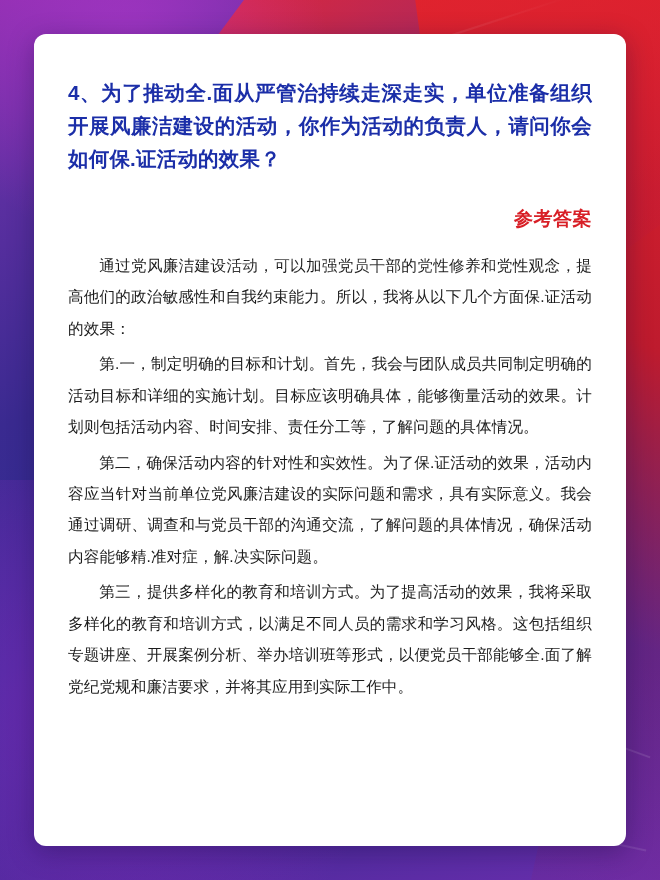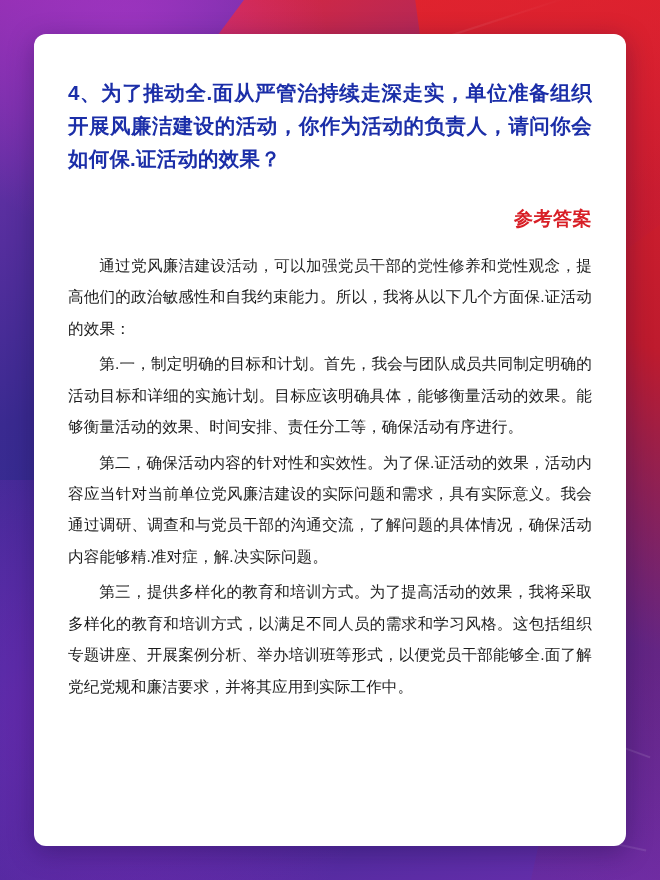--- a/index.html
+++ b/index.html
@@ -168,19 +168,19 @@
       <span>参考答案</span>
       <span class="wm-small">爱上学</span>
     </div>
 
     <h1 class="question">4、为了推动全.面从严管治持续走深走实，单位准备组织开展风廉洁建设的活动，你作为活动的负责人，请问你会如何保.证活动的效果？</h1>
 
     <h2 class="answer-heading">参考答案</h2>
 
     <div class="body-text">
       <p>通过党风廉洁建设活动，可以加强党员干部的党性修养和党性观念，提高他们的政治敏感性和自我约束能力。所以，我将从以下几个方面保.证活动的效果：</p>
-      <p>第.一，制定明确的目标和计划。首先，我会与团队成员共同制定明确的活动目标和详细的实施计划。目标应该明确具体，能够衡量活动的效果。能够衡量活动的效果、时间安排、责任分工等，确保活动有序进行。</p>
+      <p>第.一，制定明确的目标和计划。首先，我会与团队成员共同制定明确的活动目标和详细的实施计划。目标应该明确具体，能够衡量活动的效果。计划则包括活动内容、时间安排、责任分工等，了解问题的具体情况。</p>
       <p>第二，确保活动内容的针对性和实效性。为了保.证活动的效果，活动内容应当针对当前单位党风廉洁建设的实际问题和需求，具有实际意义。我会通过调研、调查和与党员干部的沟通交流，了解问题的具体情况，确保活动内容能够精.准对症，解.决实际问题。</p>
       <p>第三，提供多样化的教育和培训方式。为了提高活动的效果，我将采取多样化的教育和培训方式，以满足不同人员的需求和学习风格。这包括组织专题讲座、开展案例分析、举办培训班等形式，以便党员干部能够全.面了解党纪党规和廉洁要求，并将其应用到实际工作中。</p>
     </div>
 
   </div>
 </div>
 
 </body></html>

